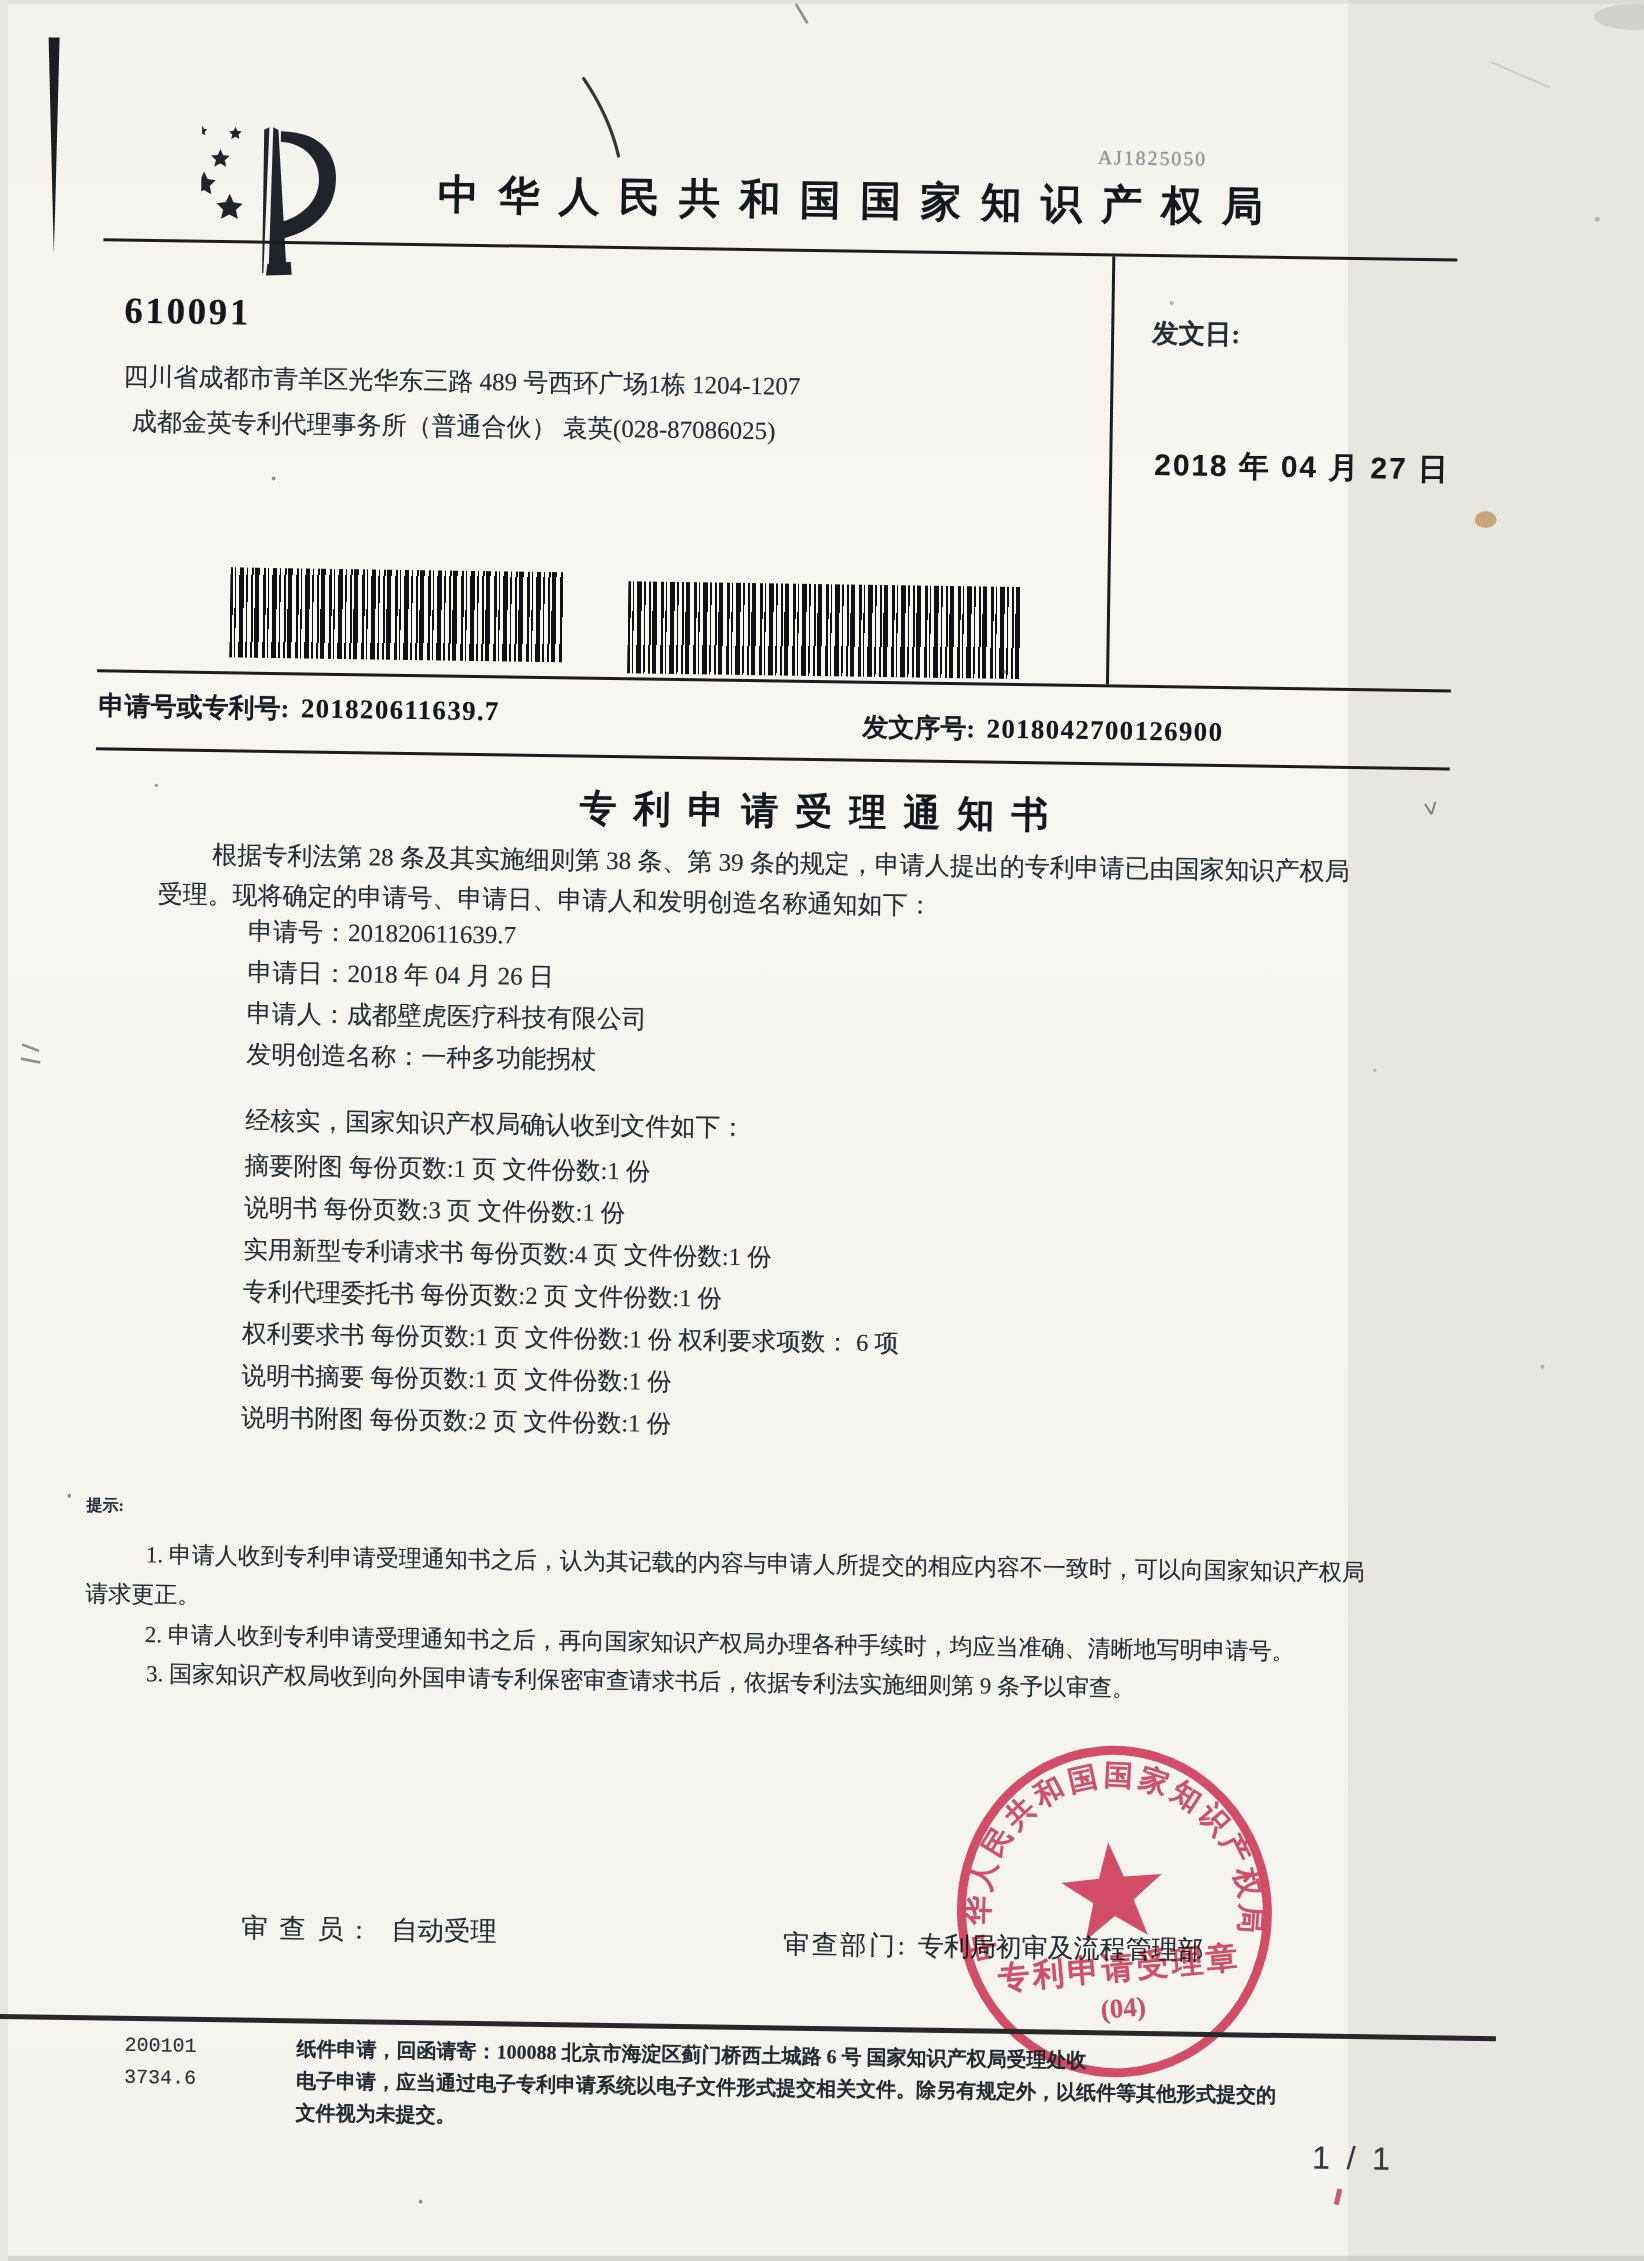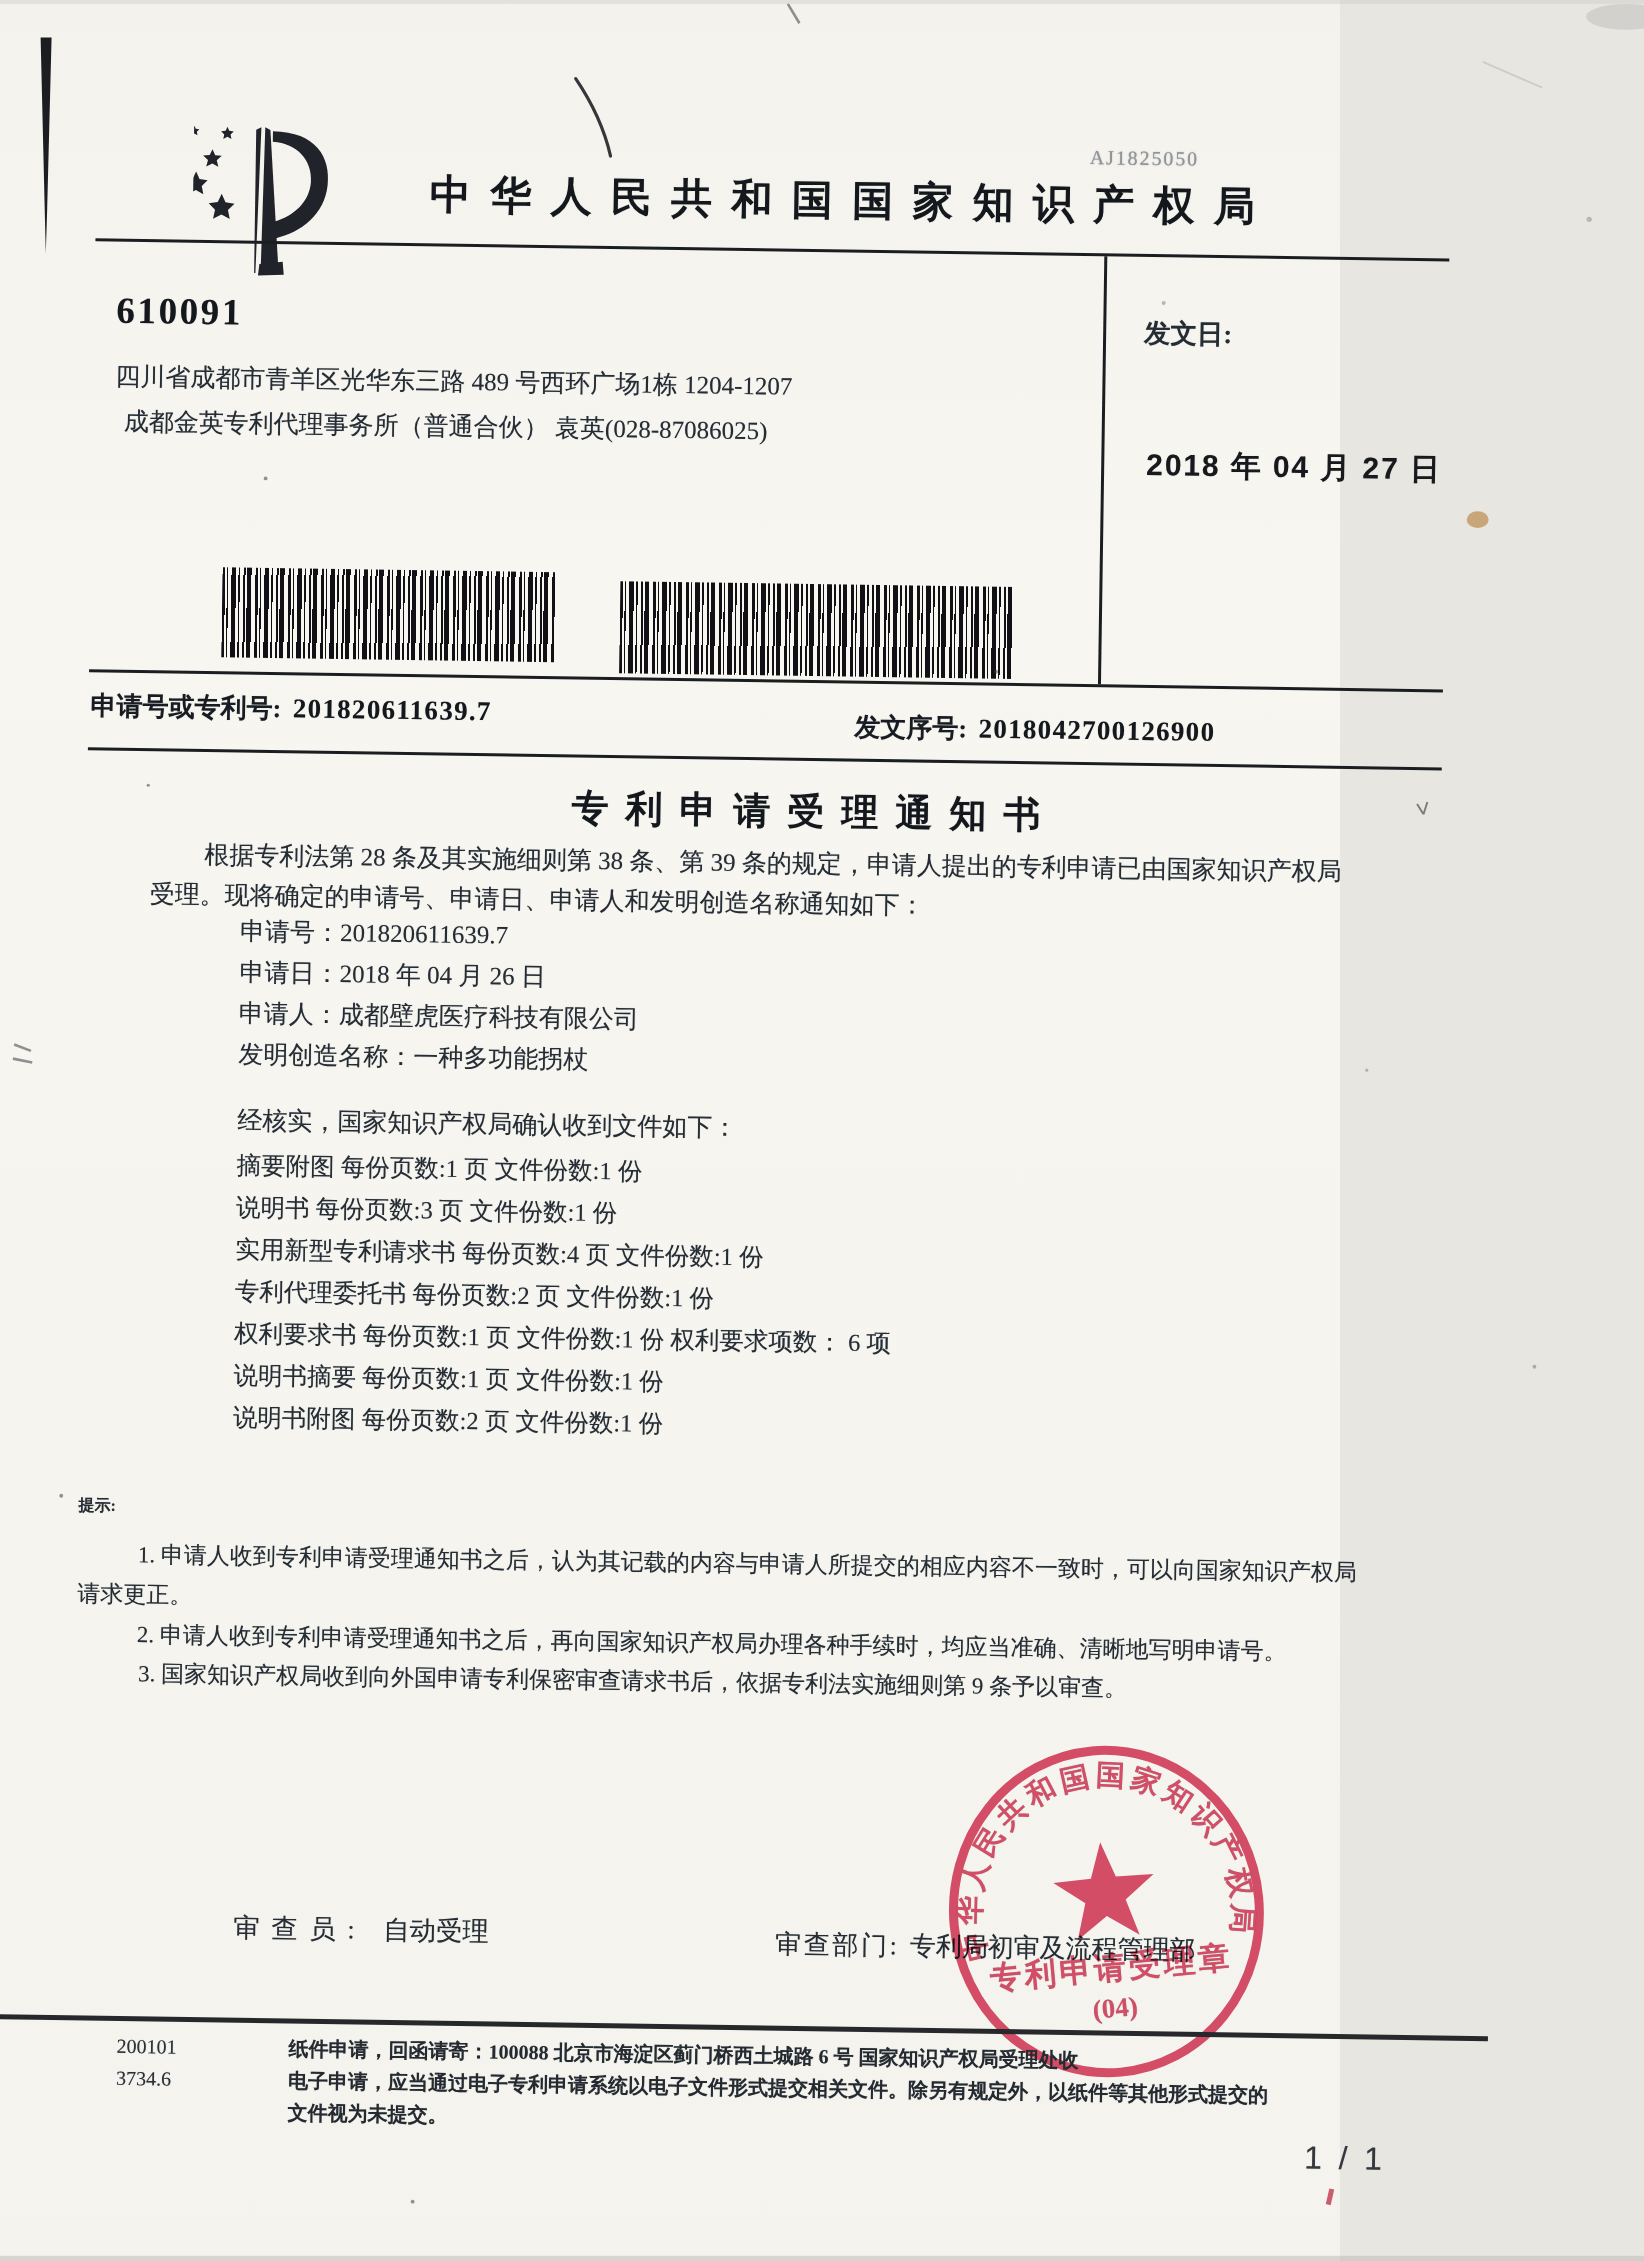--- a/index.html
+++ b/index.html
@@ -1,18 +1,18 @@
 <!DOCTYPE html>
 <html style="font-size:10.3px"><head>
 <meta charset="utf-8">
 <style>
   html,body{margin:0;padding:0;}
   body{width:1644px;height:2261px;overflow:hidden;background:#e8e6e0;
        font-family:"Liberation Serif","DejaVu Serif",serif;}
-  #paper{position:absolute;left:0;top:0;width:1340px;height:2261px;
+  #paper{position:absolute;left:8px;top:0;width:1340px;height:2261px;
          background:linear-gradient(180deg,#f3f2ec 0%,#f7f6f1 25%,#f5f4ee 70%,#f4f3ed 100%);}
   #content{position:absolute;left:0;top:0;width:1644px;height:2261px;
            transform:rotate(0.85deg);transform-origin:206px 271px;
            color:#262c34;text-shadow:0 0 0.8px rgba(35,55,70,.38);}
   .abs{position:absolute;white-space:nowrap;}
   .b{font-weight:700;color:#181c22;}
   
   .office-title{left:393px;top:164px;width:916px;text-align:center;
       font-size:41px;font-weight:700;letter-spacing:19.3px;color:#14171b;}
   .serial{left:1088px;top:133px;font-size:20px;letter-spacing:1.9px;color:#8f9499;
@@ -58,21 +58,21 @@
   
   .examiner{left:258px;top:1910px;font-size:26.4px;}
   .examiner .lbl{letter-spacing:11.6px;margin-right:17px;}
   .dept{left:800px;top:1918px;font-size:26px;}
   .dept .lbl{letter-spacing:2.6px;margin-right:10.3px;}
   
   #stamp{position:absolute;left:968px;top:1725px;width:328px;height:347px;
          transform:rotate(-6deg);opacity:.9;mix-blend-mode:multiply;}
   
   .fcodes{left:143px;top:2031px;font-size:20px;line-height:32px;
-      font-family:Liberation Serif, serif;color:#2c3138;}
+      font-family:Liberation Mono, monospace;color:#2c3138;}
   .ftext{left:315px;top:2031px;font-size:20px;line-height:32px;font-weight:600;color:#252a31;}
   .pagenum{left:1332px;top:2123px;font-size:32px;letter-spacing:3.9px;color:#34383e;
       font-family:"Liberation Sans","DejaVu Sans",sans-serif;}
   .redtick{position:absolute;left:1356px;top:2172px;width:5.2px;height:15.5px;
       background:#c2344e;transform:rotate(12deg);opacity:.8;}
   #artifacts{position:absolute;left:0;top:0;pointer-events:none;}
 </style>
 </head>
 <body>
 

